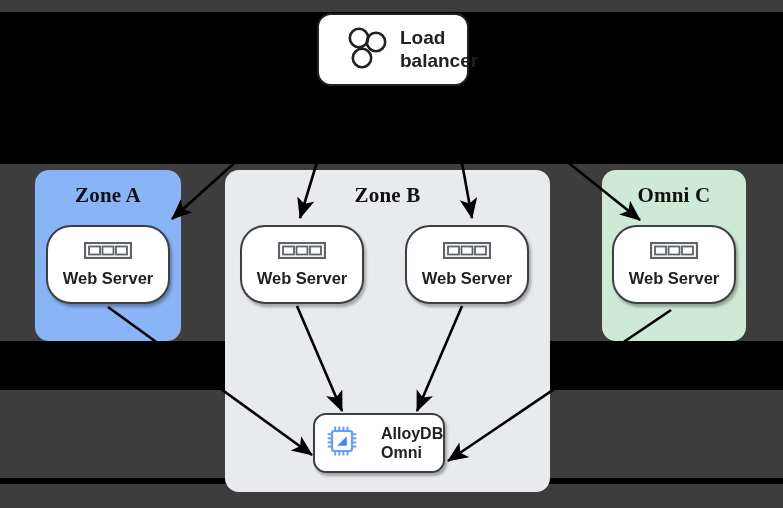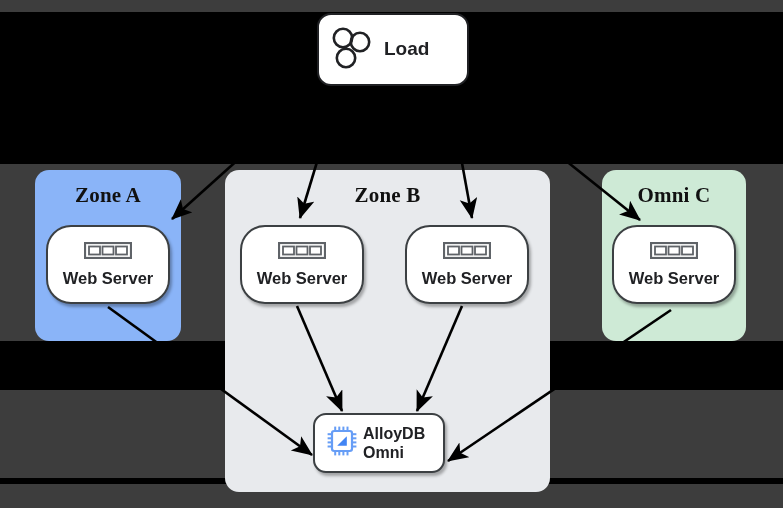--- a/index.html
+++ b/index.html
@@ -74,21 +74,21 @@
   
   .lb-card {
     position: absolute;
     background: #ffffff;
     border: 2px solid #202124;
     border-radius: 14px;
     box-sizing: border-box;
     display: flex;
     flex-direction: row;
     align-items: center;
-    padding-left: 12px;
+    padding-left: 28px;
     gap: 11px;
     box-shadow: 2px 3px 4px rgba(0,0,0,0.35);
   }
   .lb-label {
     font-size: 19px;
     font-weight: bold;
     color: #202124;
     line-height: 1.18;
     max-width: 92px;
   }
@@ -97,21 +97,21 @@
   .db-card {
     position: absolute;
     background: #ffffff;
     border: 2px solid #3c4043;
     border-radius: 13px;
     box-sizing: border-box;
     display: flex;
     flex-direction: row;
     align-items: center;
     padding-left: 12px;
-    gap: 6px;
+    gap: 24px;
     box-shadow: 2px 3px 3px rgba(0,0,0,0.30);
   }
   .db-label {
     font-size: 16px;
     font-weight: bold;
     color: #202124;
     line-height: 1.2;
     white-space: nowrap;
   }
 </style>
@@ -167,20 +167,21 @@
   <div class="lb-card" style="left:317px;top:13px;width:152px;height:73px;">
     <span class="lb-icon">
       <svg width="42" height="44" viewBox="0 0 42 44">
         <circle cx="12" cy="12" r="9.2" fill="none" stroke="#202124" stroke-width="2.6"></circle>
         <circle cx="29" cy="16" r="9.2" fill="none" stroke="#202124" stroke-width="2.6"></circle>
         <circle cx="15" cy="32" r="9.2" fill="none" stroke="#202124" stroke-width="2.6"></circle>
       </svg>
     </span>
     <span class="lb-label">
       <span>Load</span><br>
+      <span>balancer</span>
     </span>
   </div>
 
   <div class="node" style="left:46px;top:225px;width:124px;height:79px;">
     <span class="server-icon">
       <svg width="48" height="17" viewBox="0 0 48 17">
         <rect x="1" y="1" width="46" height="15" fill="#ffffff" stroke="#5f6368" stroke-width="2.2"></rect>
         <rect x="5" y="4.5" width="11" height="8" fill="#ffffff" stroke="#5f6368" stroke-width="1.8"></rect>
         <rect x="18.5" y="4.5" width="11" height="8" fill="#ffffff" stroke="#5f6368" stroke-width="1.8"></rect>
         <rect x="32" y="4.5" width="11" height="8" fill="#ffffff" stroke="#5f6368" stroke-width="1.8"></rect>

